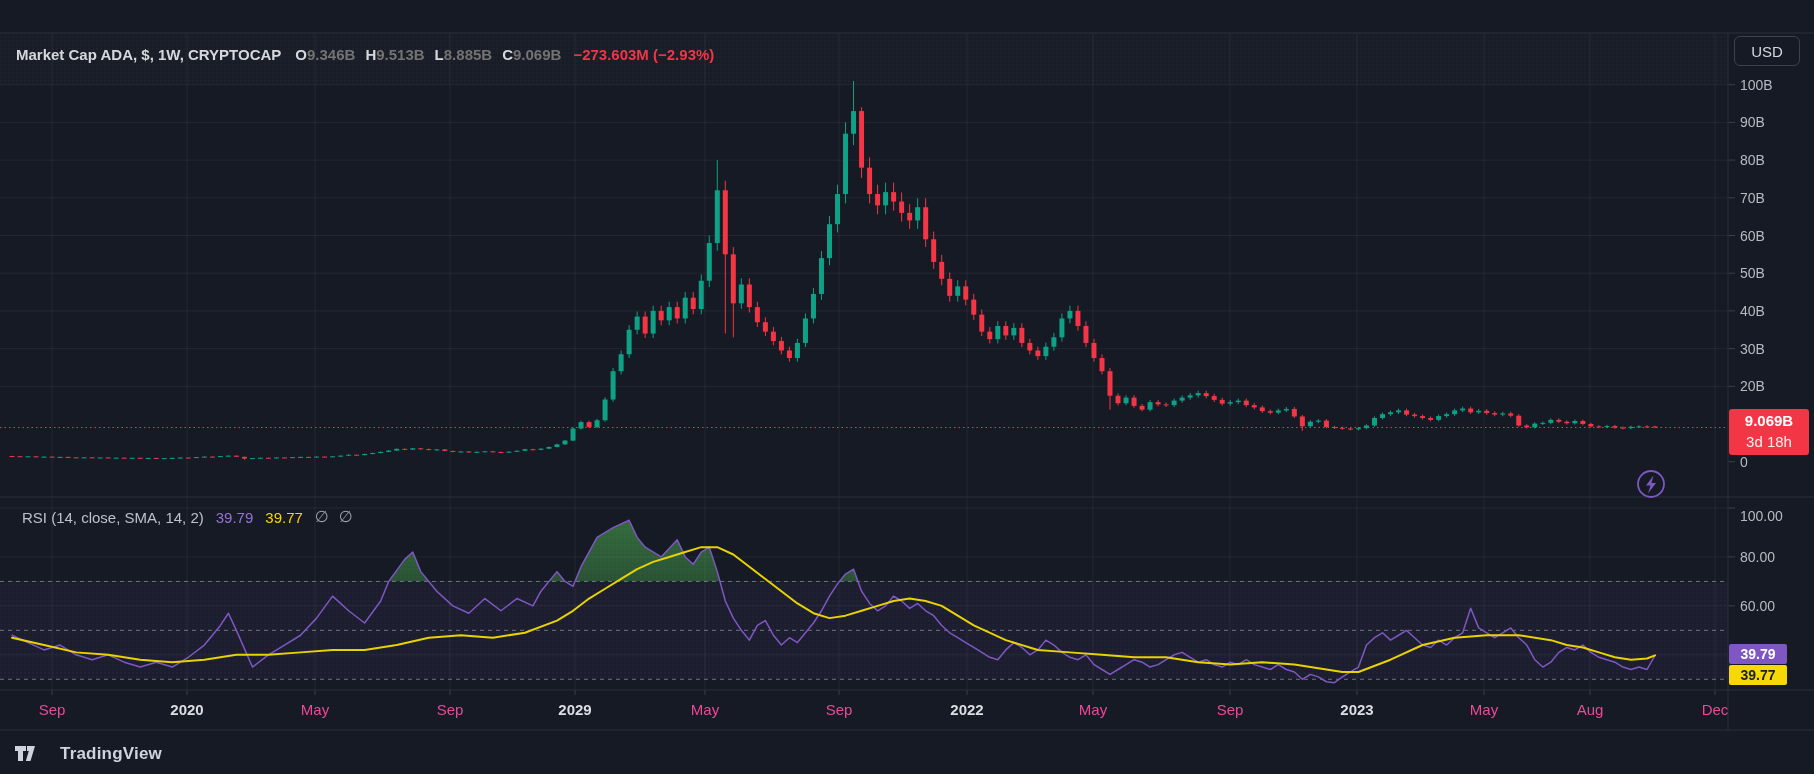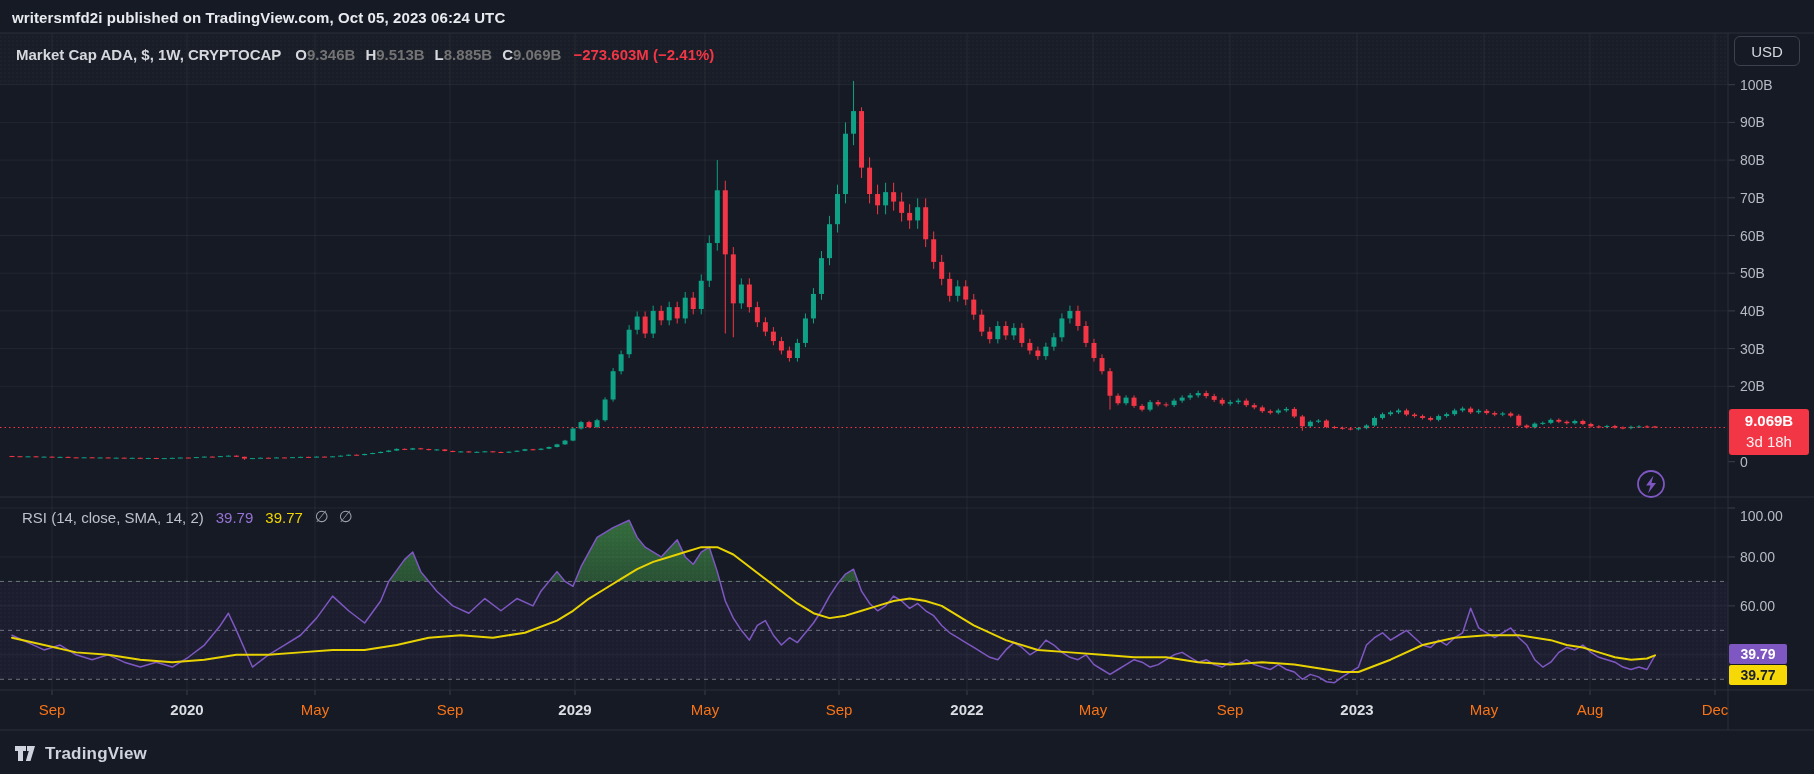--- a/index.html
+++ b/index.html
@@ -32,21 +32,21 @@
     left:1734px;top:36px;width:66px;height:30px;
     border:1px solid #3c4150;border-radius:6px;box-sizing:border-box;
     color:#d5d8df;font-size:15px;display:flex;align-items:center;justify-content:center;
     background:transparent;cursor:pointer;
   }
 
   
   .axis-label{position:absolute;left:1740px;transform:translateY(-50%);
     color:#b7bac2;font-size:14px;line-height:14px;}
   .time-label{position:absolute;top:701px;transform:translateX(-50%);
-    color:#f97316;font-size:15px;line-height:18px;}
+    color:#ec4899;font-size:15px;line-height:18px;}
   .time-label.bold{color:#dcdee4;font-weight:700;}
 
   
   #price-badge{
     left:1729px;top:409px;width:80px;height:46px;border-radius:3px;
     background:#f23645;color:#fff;text-align:center;
   }
   #price-badge .p1{font-size:15px;font-weight:700;line-height:24px;}
   #price-badge .p2{font-size:15px;line-height:18px;color:rgba(255,255,255,.92);}
 
@@ -58,21 +58,21 @@
   #rsi-legend .sv{color:#f3d600;margin-right:12px;}
   #rsi-legend .empty{color:#9aa0ab;margin-right:10px;font-size:16px;}
 
   
   .rsi-badge{position:absolute;left:1729px;width:58px;height:20px;border-radius:2px;
     font-size:14px;font-weight:700;display:flex;align-items:center;justify-content:center;}
   #rsi-badge-main{top:644px;background:#7e57c2;color:#fff;}
   #rsi-badge-sma{top:665px;background:#f7d807;color:#1b1f2a;}
 
   
-  #footer-logo{left:14px;top:742px;height:24px;display:flex;align-items:center;gap:8px;}
+  #footer-logo{left:14px;top:742px;height:24px;display:flex;align-items:center;gap:23px;}
   #footer-logo .brand{color:#cfd3dd;font-size:17px;font-weight:600;letter-spacing:.2px;}
 </style>
 </head>
 <body>
 
 <div id="stage">
 
   <svg id="chart-svg" width="1814" height="774">
       <defs>
         <pattern id="dots" width="4" height="4" patternUnits="userSpaceOnUse">
@@ -568,29 +568,28 @@
       <line x1="0" y1="497" x2="1814" y2="497" stroke="#2a2f3b" stroke-width="1"></line>
       <line x1="0" y1="690" x2="1814" y2="690" stroke="#2a2f3b" stroke-width="1"></line>
       <line x1="0" y1="730" x2="1814" y2="730" stroke="#2a2f3b" stroke-width="1"></line>
       <line x1="1728" y1="33" x2="1728" y2="730" stroke="#2a2f3b" stroke-width="1"></line>
       <g>
         <circle cx="1651" cy="484" r="13" fill="none" stroke="#7e57c2" stroke-width="1.8"></circle>
         <path d="M1653.5 475.5 l-7.5 10 h4.5 l-2.5 8 l8 -10.5 h-4.5 z" fill="#7e57c2"></path>
       </g>
     </svg>
 
-  <div class="abs" id="header-line">writersmfd2i published on TradingView.com, Oct 05, 2023 06:24 UTC</div>
 
   <div class="abs" id="main-legend">
     <span class="sym">Market Cap ADA, $, 1W, CRYPTOCAP</span>
     <span class="kv"><span class="k">O</span><span class="v">9.346B</span></span>
     <span class="kv"><span class="k">H</span><span class="v">9.513B</span></span>
     <span class="kv"><span class="k">L</span><span class="v">8.885B</span></span>
     <span class="kv"><span class="k">C</span><span class="v">9.069B</span></span>
-    <span class="chg">−273.603M (−2.41%)</span>
+    <span class="chg">−273.603M (−2.93%)</span>
   </div>
 
   <div class="abs" id="currency-btn">USD</div>
 
   <div id="price-axis">
       <div class="axis-label" style="top: 84.7px;">100B</div>
       <div class="axis-label" style="top: 122.4px;">90B</div>
       <div class="axis-label" style="top: 160.1px;">80B</div>
       <div class="axis-label" style="top: 197.8px;">70B</div>
       <div class="axis-label" style="top: 235.5px;">60B</div>

